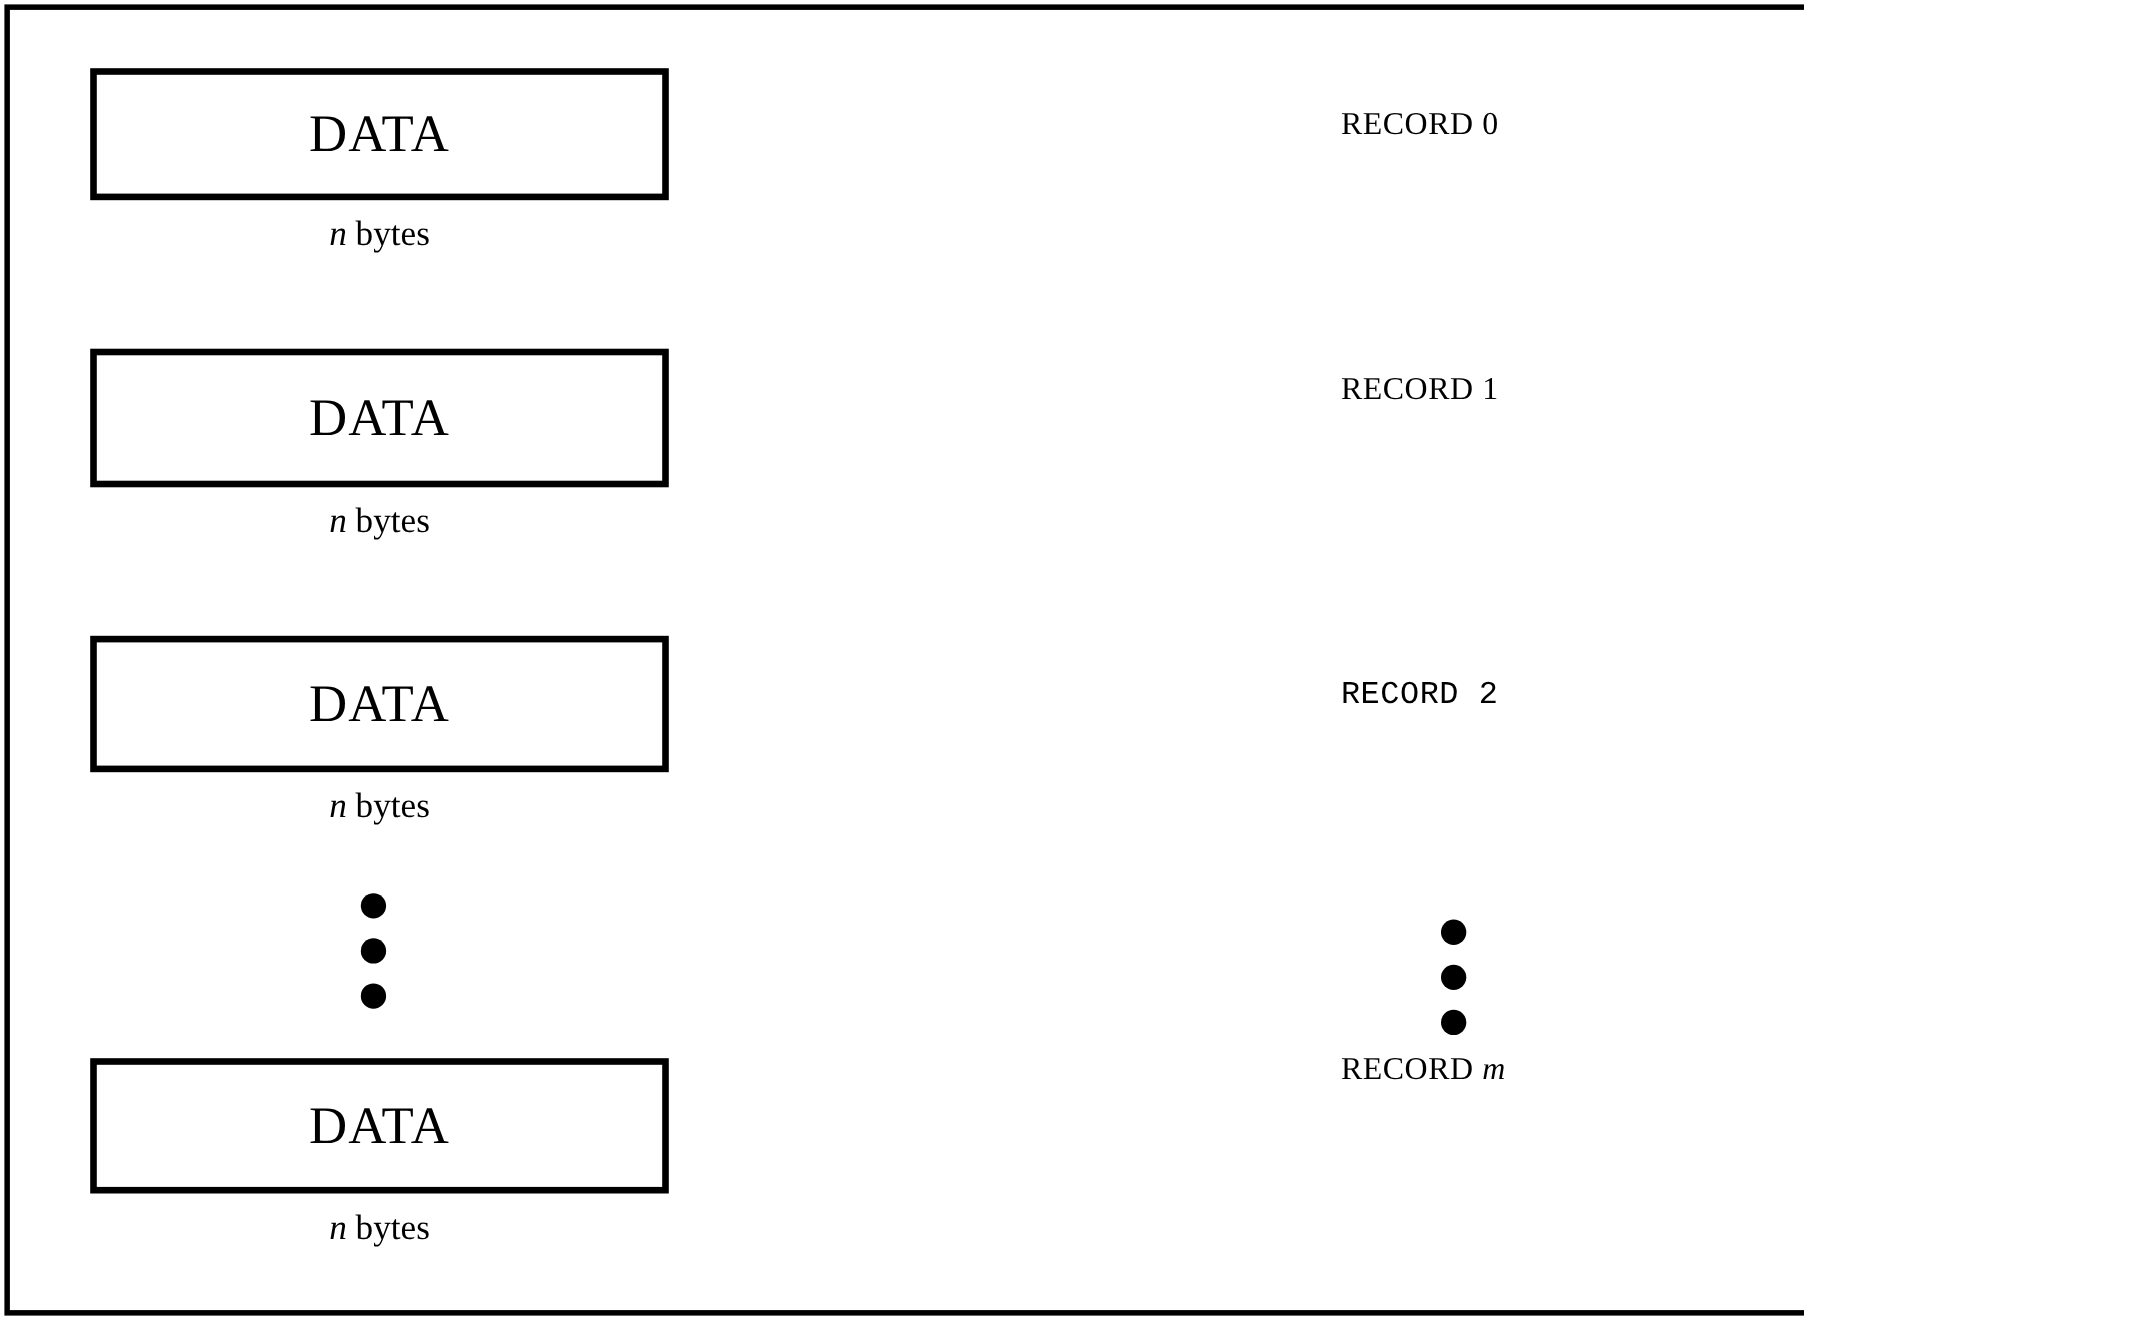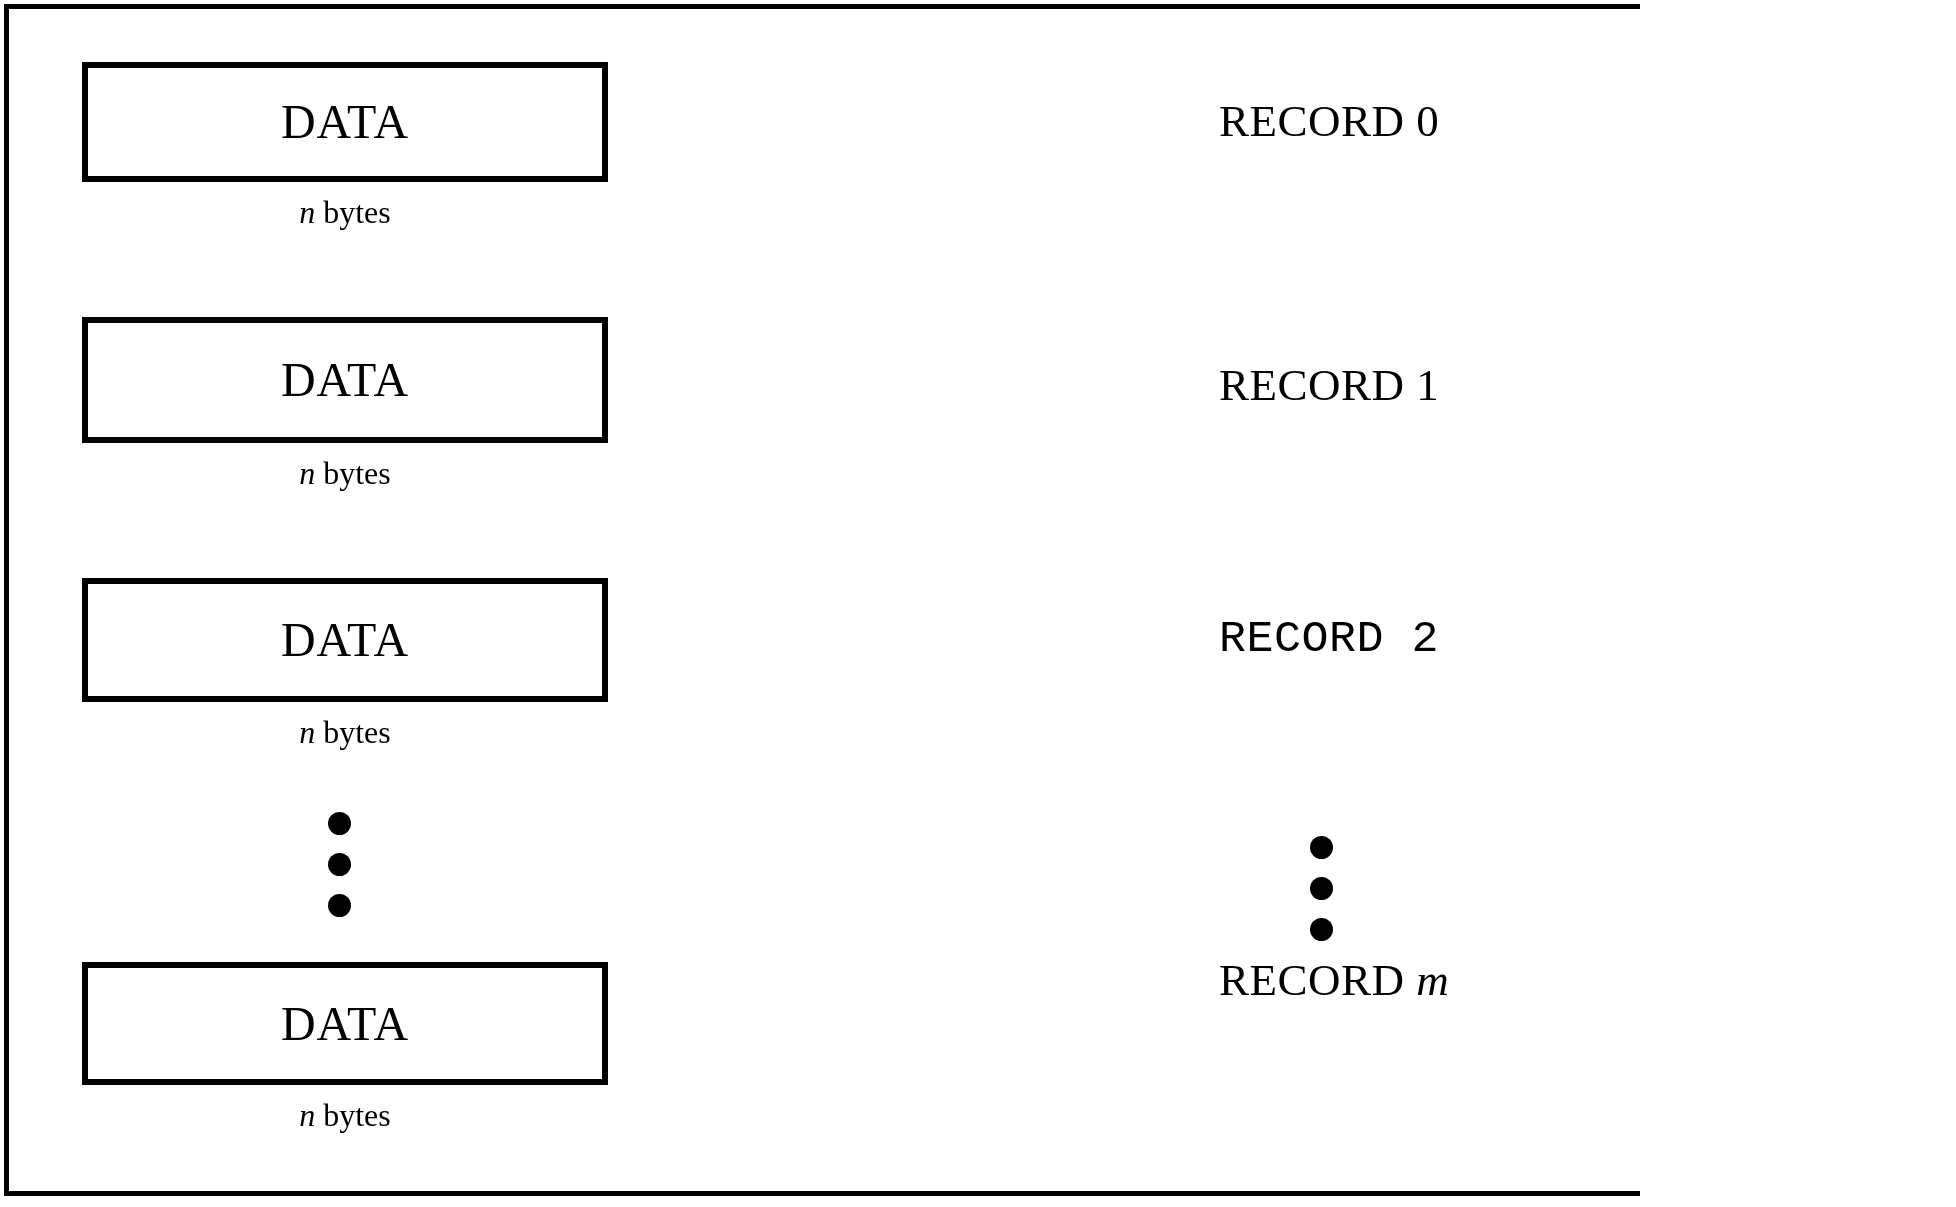--- a/index.html
+++ b/index.html
@@ -73,21 +73,21 @@
     color: #000000;
   }
   .bytes-caption .var {
     font-style: italic;
   }
 
   
   .record-label {
     position: absolute;
     left: 1210px;
-    font-size: 45px;
+    font-size: 29px;
     line-height: 1;
     letter-spacing: 0.5px;
     white-space: nowrap;
     color: #000000;
   }
   .record-label .var {
     font-style: italic;
     letter-spacing: 0;
   }
 
@@ -134,21 +134,21 @@
       </div>
     </div>
 
     <div class="record-row">
       <div class="data-box" id="box-1" style="left: 73px; top: 308px; width: 526px; height: 126px;">
         <span class="data-box-label">DATA</span>
       </div>
       <div class="bytes-caption" id="cap-1" style="left: 73px; width: 526px; top: 448px;">
         <span class="var">n</span><span> bytes</span>
       </div>
-      <div class="record-label" id="lbl-1" style="top: 354px;">
+      <div class="record-label" id="lbl-1" style="top: 331px;">
         <span>RECORD </span><span>1</span>
       </div>
     </div>
 
     <div class="record-row">
       <div class="data-box" id="box-2" style="left: 73px; top: 569px; width: 526px; height: 124px;">
         <span class="data-box-label">DATA</span>
       </div>
       <div class="bytes-caption" id="cap-2" style="left: 73px; width: 526px; top: 707px;">
         <span class="var">n</span><span> bytes</span>

